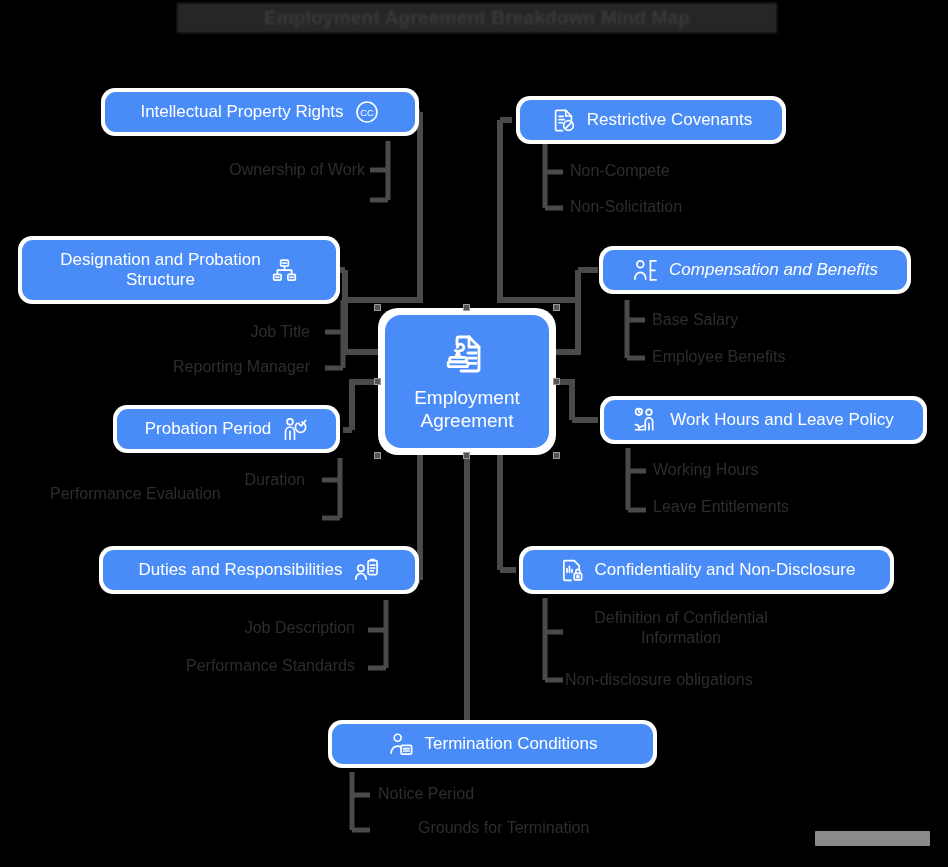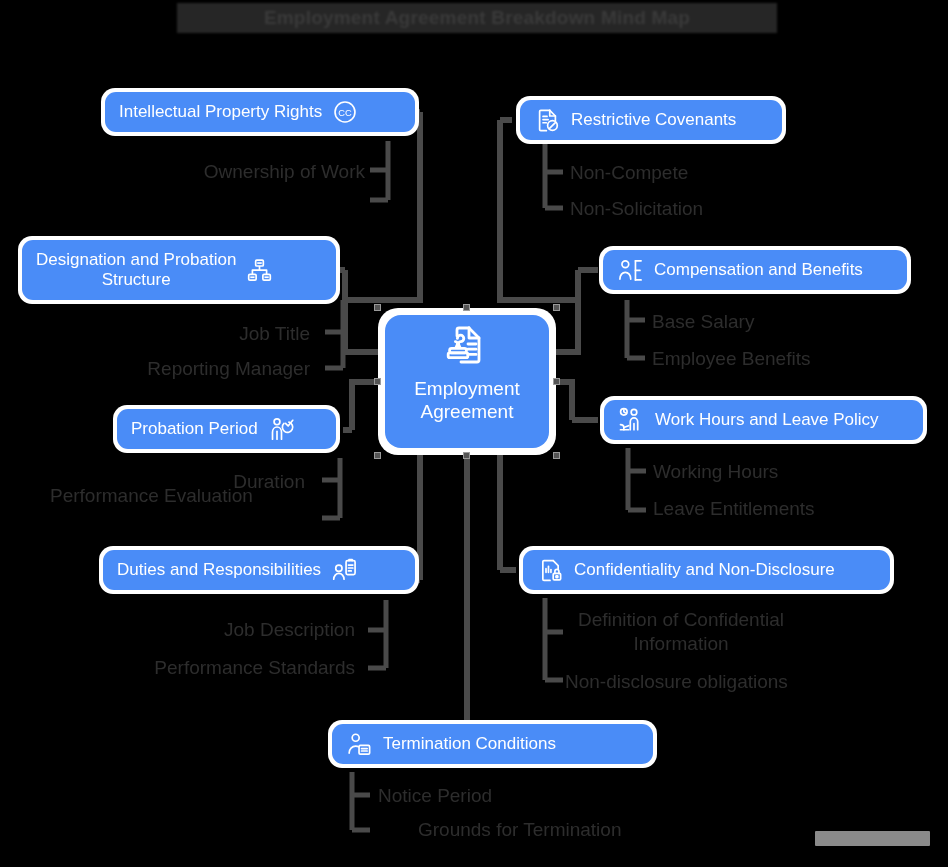--- a/index.html
+++ b/index.html
@@ -22,21 +22,21 @@
   }
 
   
   .node{
     position:absolute;box-sizing:border-box;
     background:#fff;padding:4px;border-radius:14px;
   }
   .node .pill{
     background:#4a8cf7;border-radius:11px;
     width:100%;height:100%;box-sizing:border-box;
-    display:flex;align-items:center;gap:10px;
+    display:flex;align-items:center;justify-content:center;gap:10px;
     color:#fff;font-size:17px;font-weight:500;
     padding:7px 14px;line-height:1.2;text-align:center;
   }
   .node.center{padding:7px;border-radius:20px;}
   .node.center .pill{
     border-radius:16px;flex-direction:column;gap:8px;
     font-size:19px;
   }
   .node .label{white-space:nowrap;}
   .node.multiline .label{white-space:normal;}
@@ -44,21 +44,21 @@
   .icon svg{display:block;}
 
   
   .handles span{
     position:absolute;width:7px;height:7px;background:#555;
     border:1px solid #9a9a9a;box-sizing:border-box;
   }
 
   
   .sub{
-    position:absolute;color:#2d2d2d;font-size:19px;
+    position:absolute;color:#2d2d2d;font-size:16px;
     line-height:1.28;white-space:nowrap;
   }
   .sub.wrap{white-space:normal;text-align:center;}
   .sub.right{text-align:left;}
   .sub.left{text-align:right;}
 
   
   .watermark{
     position:absolute;left:815px;top:831px;width:115px;height:15px;
     background:#8a8a8a;border-radius:1px;
@@ -200,21 +200,21 @@
           <rect x="15" y="15.4" width="6.6" height="5.2" rx="1"></rect>
           <line x1="16.4" y1="18" x2="20.2" y2="18"></line>
           <path d="M12 8v3.6M5.7 15.4v-3.8h12.6v3.8M5.7 11.6h12.6"></path>
         </svg>
       </span>
     </div>
   </div>
   <div class="sub left" style="left:110px;top:322px;width:200px;text-align:right;">Job Title</div>
   <div class="sub left" style="left:90px;top:357px;width:220px;text-align:right;">Reporting Manager</div>
 
-  <div class="node" style="left:599px;top:246px;width:312px;height:48px;">
+  <div class="node" style="left:599px;top:246px;width:312px;height:48px;font-style:italic;">
     <div class="pill">
       <span class="icon">
         <svg width="27" height="27" viewBox="0 0 24 24" fill="none" stroke="#fff" stroke-width="1.5" stroke-linecap="round" stroke-linejoin="round">
           <circle cx="7.4" cy="6.4" r="3"></circle>
           <path d="M2.6 19.6c0-3.6 2.2-6 4.8-6s4.8 2.4 4.8 6"></path>
           <line x1="16.4" y1="3.4" x2="16.4" y2="20.4"></line>
           <line x1="16.4" y1="3.4" x2="21.4" y2="3.4"></line>
           <line x1="16.4" y1="11.9" x2="20.4" y2="11.9"></line>
           <line x1="16.4" y1="20.4" x2="21.4" y2="20.4"></line>
         </svg>

